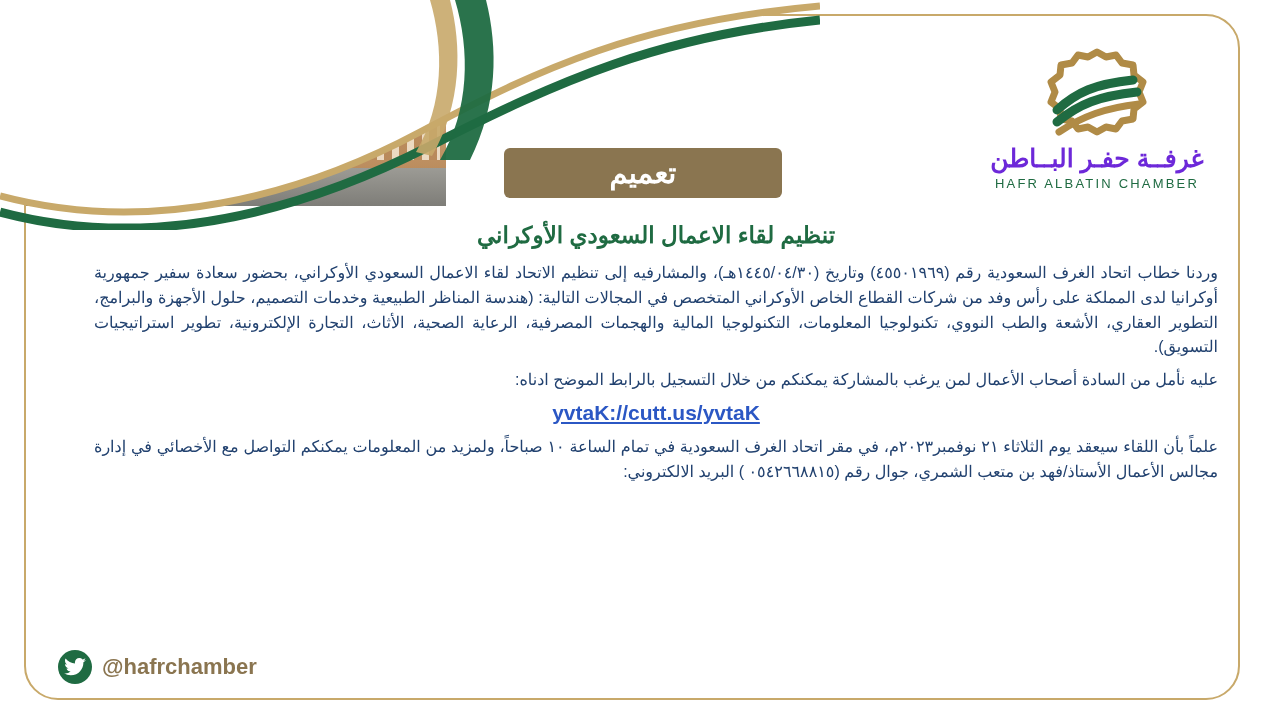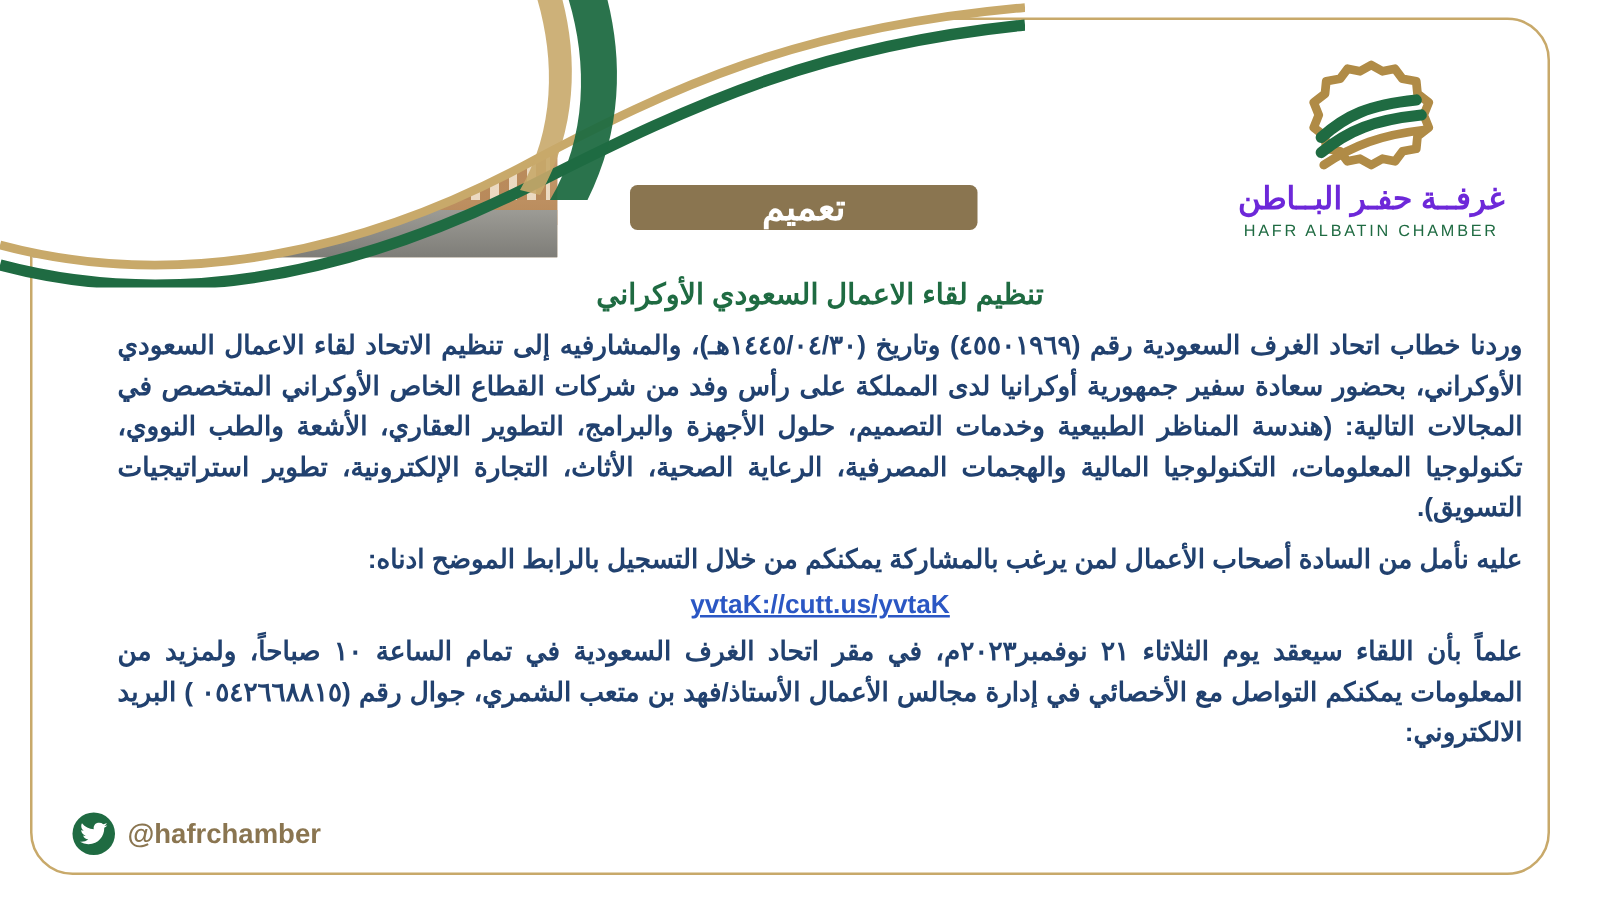--- a/index.html
+++ b/index.html
@@ -135,21 +135,21 @@
     margin-top: 3px;
     direction: ltr;
   }
 
   
   .ribbon {
     position: absolute;
     left: 504px;
     top: 148px;
     width: 278px;
-    height: 36px;
+    height: 50px;
     background: #8a7550;
     border-radius: 6px;
     display: flex;
     align-items: center;
     justify-content: center;
   }
   .ribbon span {
     color: #ffffff;
     font-size: 29px;
     font-weight: bold;
@@ -167,24 +167,24 @@
     margin-left: 32px;
   }
   .headline {
     text-align: center;
     color: #1f6b42;
     font-size: 23px;
     font-weight: bold;
     margin-bottom: 12px;
   }
   .para {
-    font-size: 21px;
+    font-size: 16px;
     line-height: 1.55;
     color: #21416f;
-    font-weight: bold;
+    font-weight: normal;
     margin: 0 0 8px 0;
     text-align: justify;
     text-align-last: right;
   }
   .para.centerish { text-align: right; }
   .link-line {
     text-align: center;
     margin: 6px 0 10px 0;
   }
   .link-line a {

